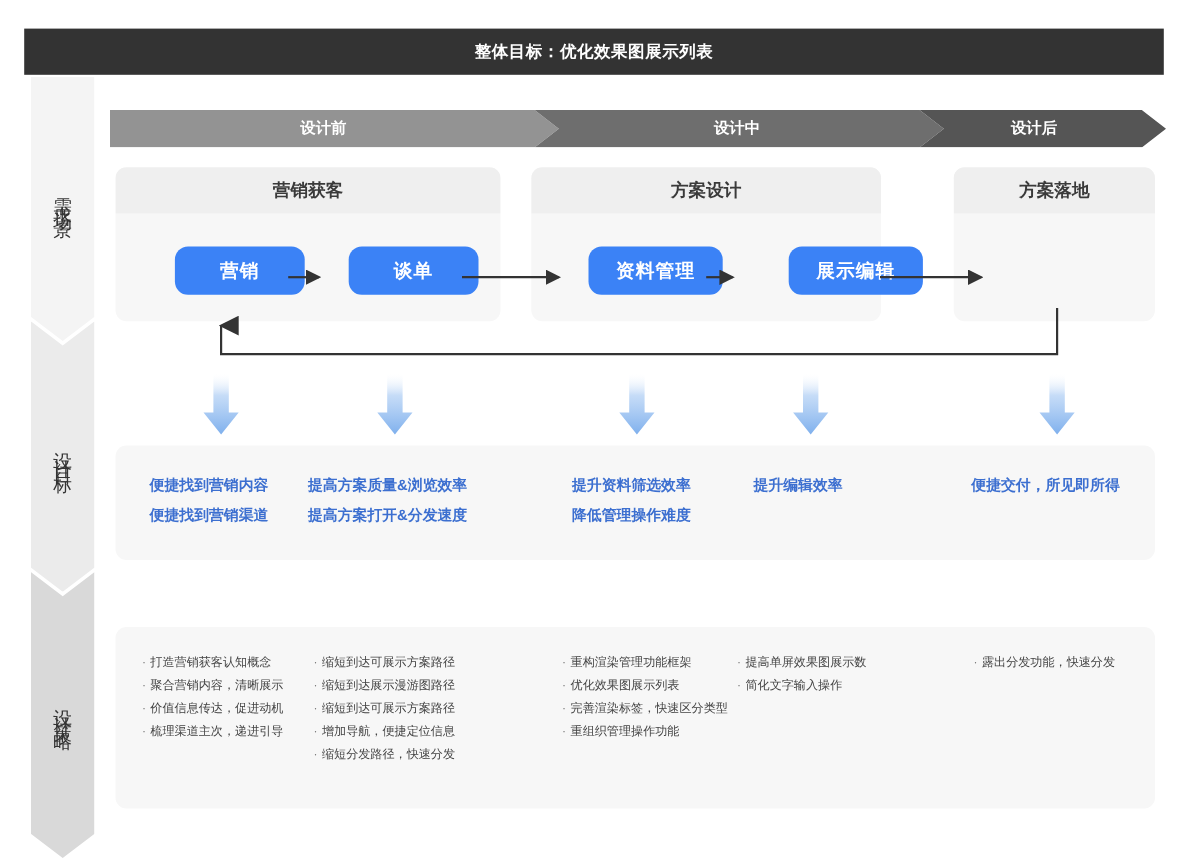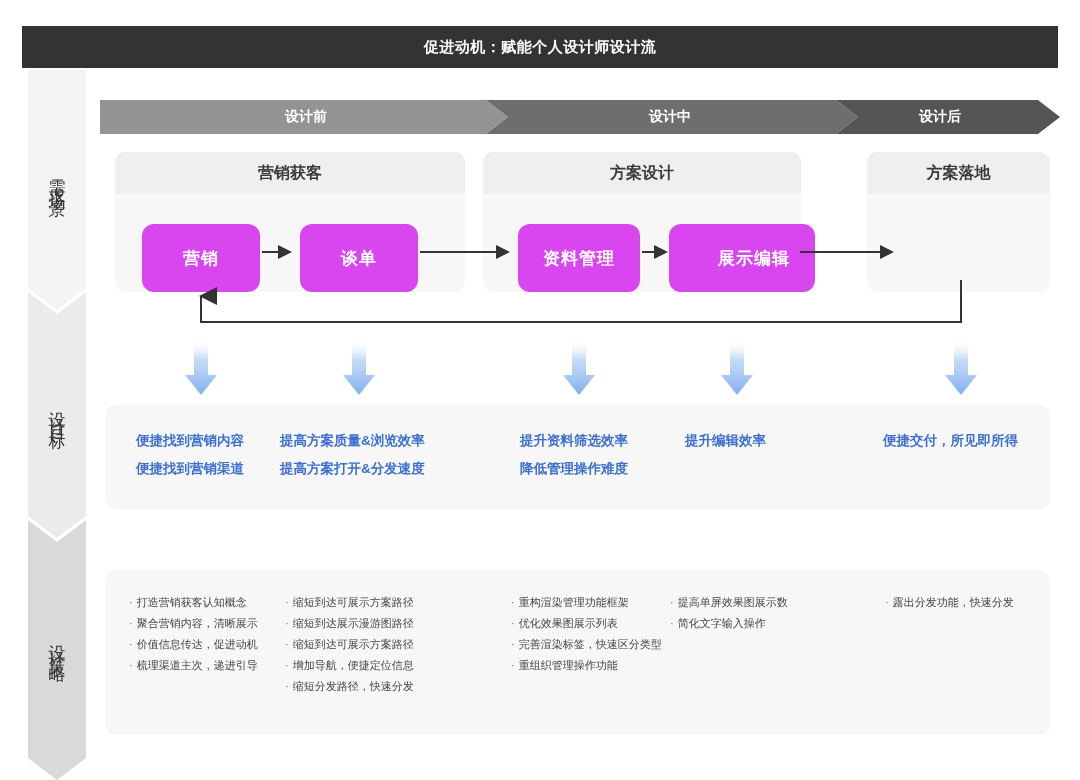--- a/index.html
+++ b/index.html
@@ -45,55 +45,56 @@
 
   
   .stages{position:absolute;left:100px;top:100px;width:960px;height:34px;}
   .stage{
     position:absolute;top:0;height:34px;
     display:flex;align-items:center;justify-content:center;
     color:#ffffff;font-size:14px;font-weight:bold;
   }
   .stage-label{position:relative;}
   .stage-a{left:0;width:408px;background:#939393;
-    clip-path:polygon(0 0,386px 0,408px 50%,386px 100%,0 100%);padding-left:12px;}
+    clip-path:polygon(0 0,386px 0,408px 50%,386px 100%,0 100%);}
   .stage-b{left:386px;width:372px;background:#6e6e6e;
     clip-path:polygon(0 0,350px 0,372px 50%,350px 100%,0 100%,22px 50%);}
   .stage-c{left:736px;width:224px;background:#555555;
     clip-path:polygon(0 0,202px 0,224px 50%,202px 100%,0 100%,22px 50%);}
   .stage-a .stage-label{left:-10px;}
   .stage-b .stage-label{left:-2px;}
   .stage-c .stage-label{left:-8px;text-align:center;}
 
   
   .group{
     position:absolute;top:152px;
     background:#f7f7f7;border-radius:10px;overflow:hidden;
   }
   .group-head{
     height:42px;background:#efefef;
     display:flex;align-items:center;justify-content:center;
     font-size:16px;font-weight:bold;color:#3a3a3a;
   }
-  .g1{left:115px;width:350px;height:140px;}
+  .g1{left:105px;width:350px;height:140px;}
   .g2{left:483px;width:318px;height:140px;}
   .g3{left:867px;width:183px;height:140px;}
 
   
   .node{
-    position:absolute;height:68px;border-radius:12px;
-    background:#d946ef;color:#ffffff;
+    position:absolute;height:44px;border-radius:12px;
+    background:#3b82f6;color:#ffffff;
     display:flex;align-items:center;justify-content:center;
     font-size:17px;font-weight:bold;letter-spacing:1px;
     top:224px;
+    margin-left:17px;
   }
   .n1{left:142px;width:118px;}
   .n2{left:300px;width:118px;font-family:Liberation Serif, serif;}
   .n3{left:518px;width:122px;}
-  .n4{left:669px;width:122px;padding-left:24px;}
+  .n4{left:700px;width:122px;}
   .n5{left:902px;width:118px;}
 
   
   .overlay{position:absolute;left:0;top:0;width:1080px;height:780px;pointer-events:none;}
 
   
   .panel{
     position:absolute;left:105px;width:945px;
     background:#f7f7f7;border-radius:10px;
   }
@@ -121,21 +122,21 @@
   .sc3{left:406px;}
   .sc4{left:565px;}
   .sc5{left:780px;}
 </style>
 </head>
 <body>
 
 <div id="page">
 
   <div class="title-bar">
-    <span>促进动机：赋能个人设计师设计流</span>
+    <span>整体目标：优化效果图展示列表</span>
   </div>
 
   <div class="rail">
     <div class="rail-seg seg1">
       <span class="rail-label">需求场景</span>
     </div>
     <div class="rail-seg seg2">
       <span class="rail-label">设计目标</span>
     </div>
     <div class="rail-seg seg3">

